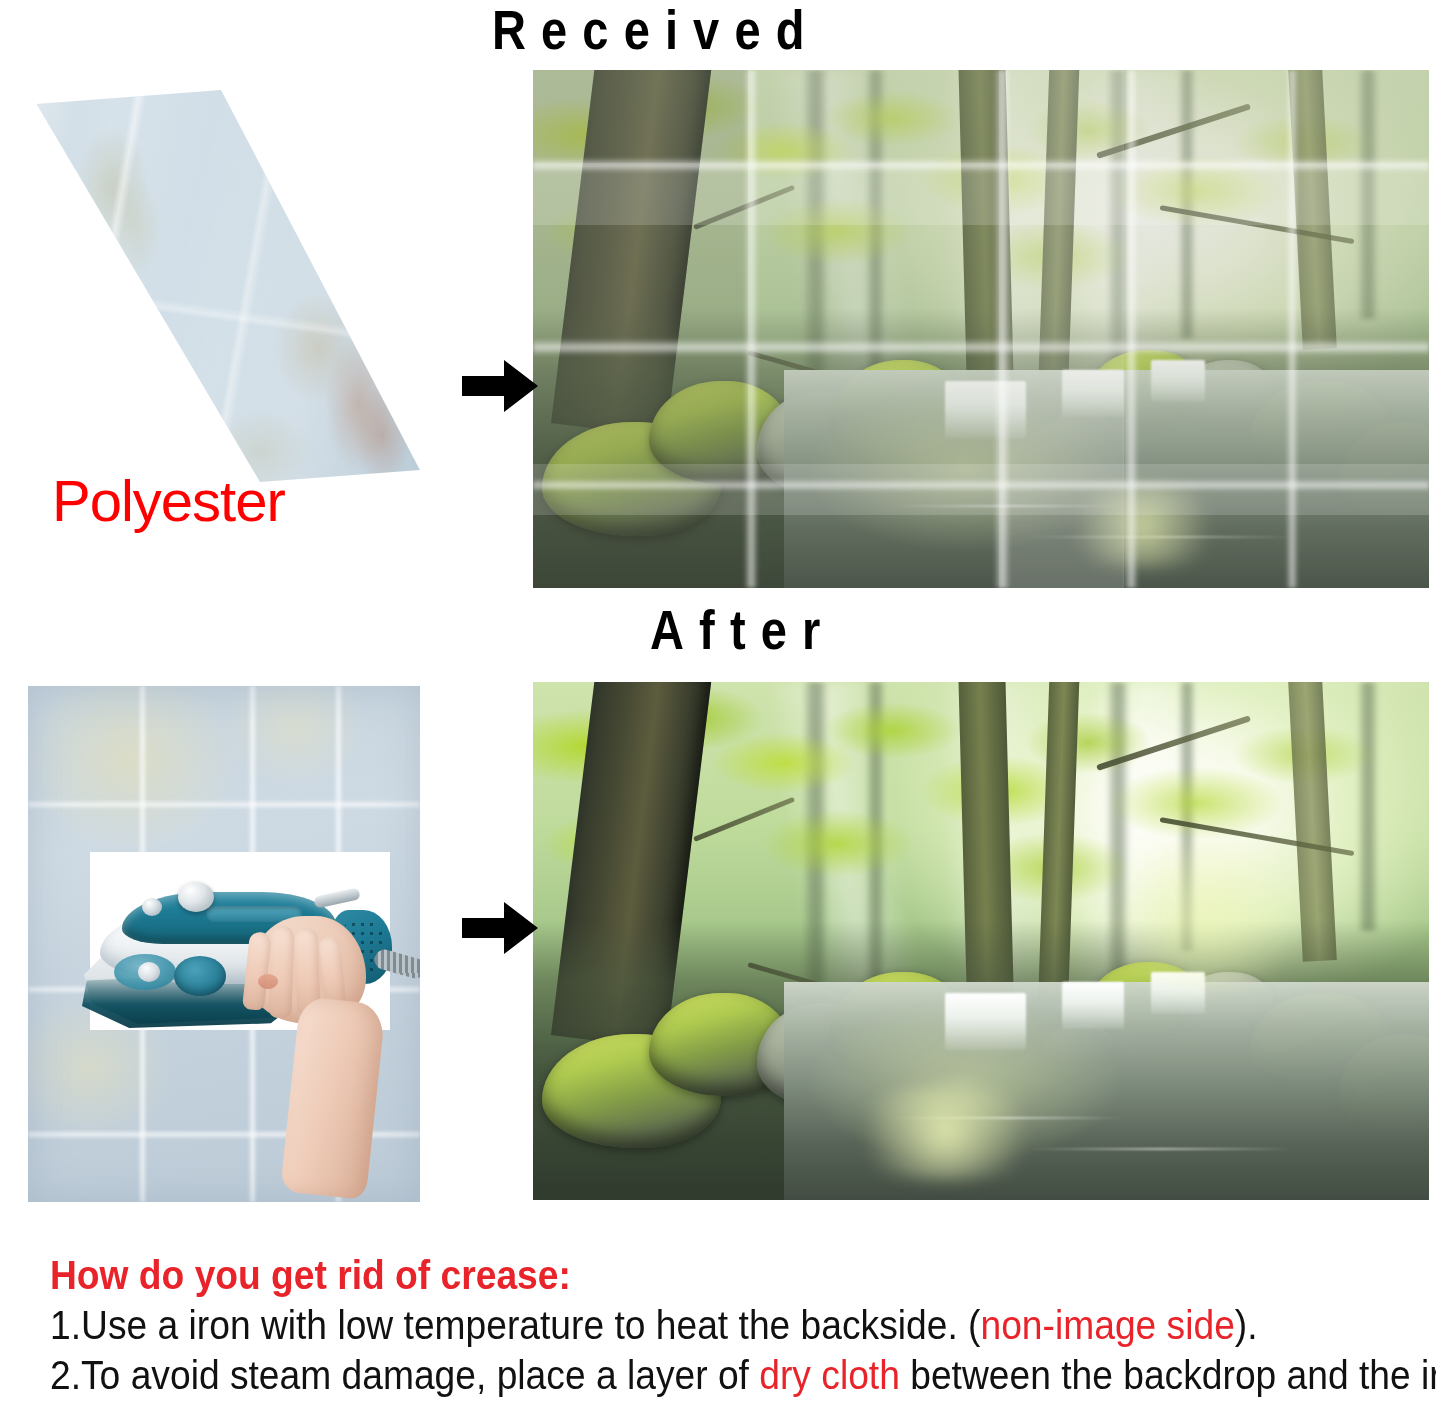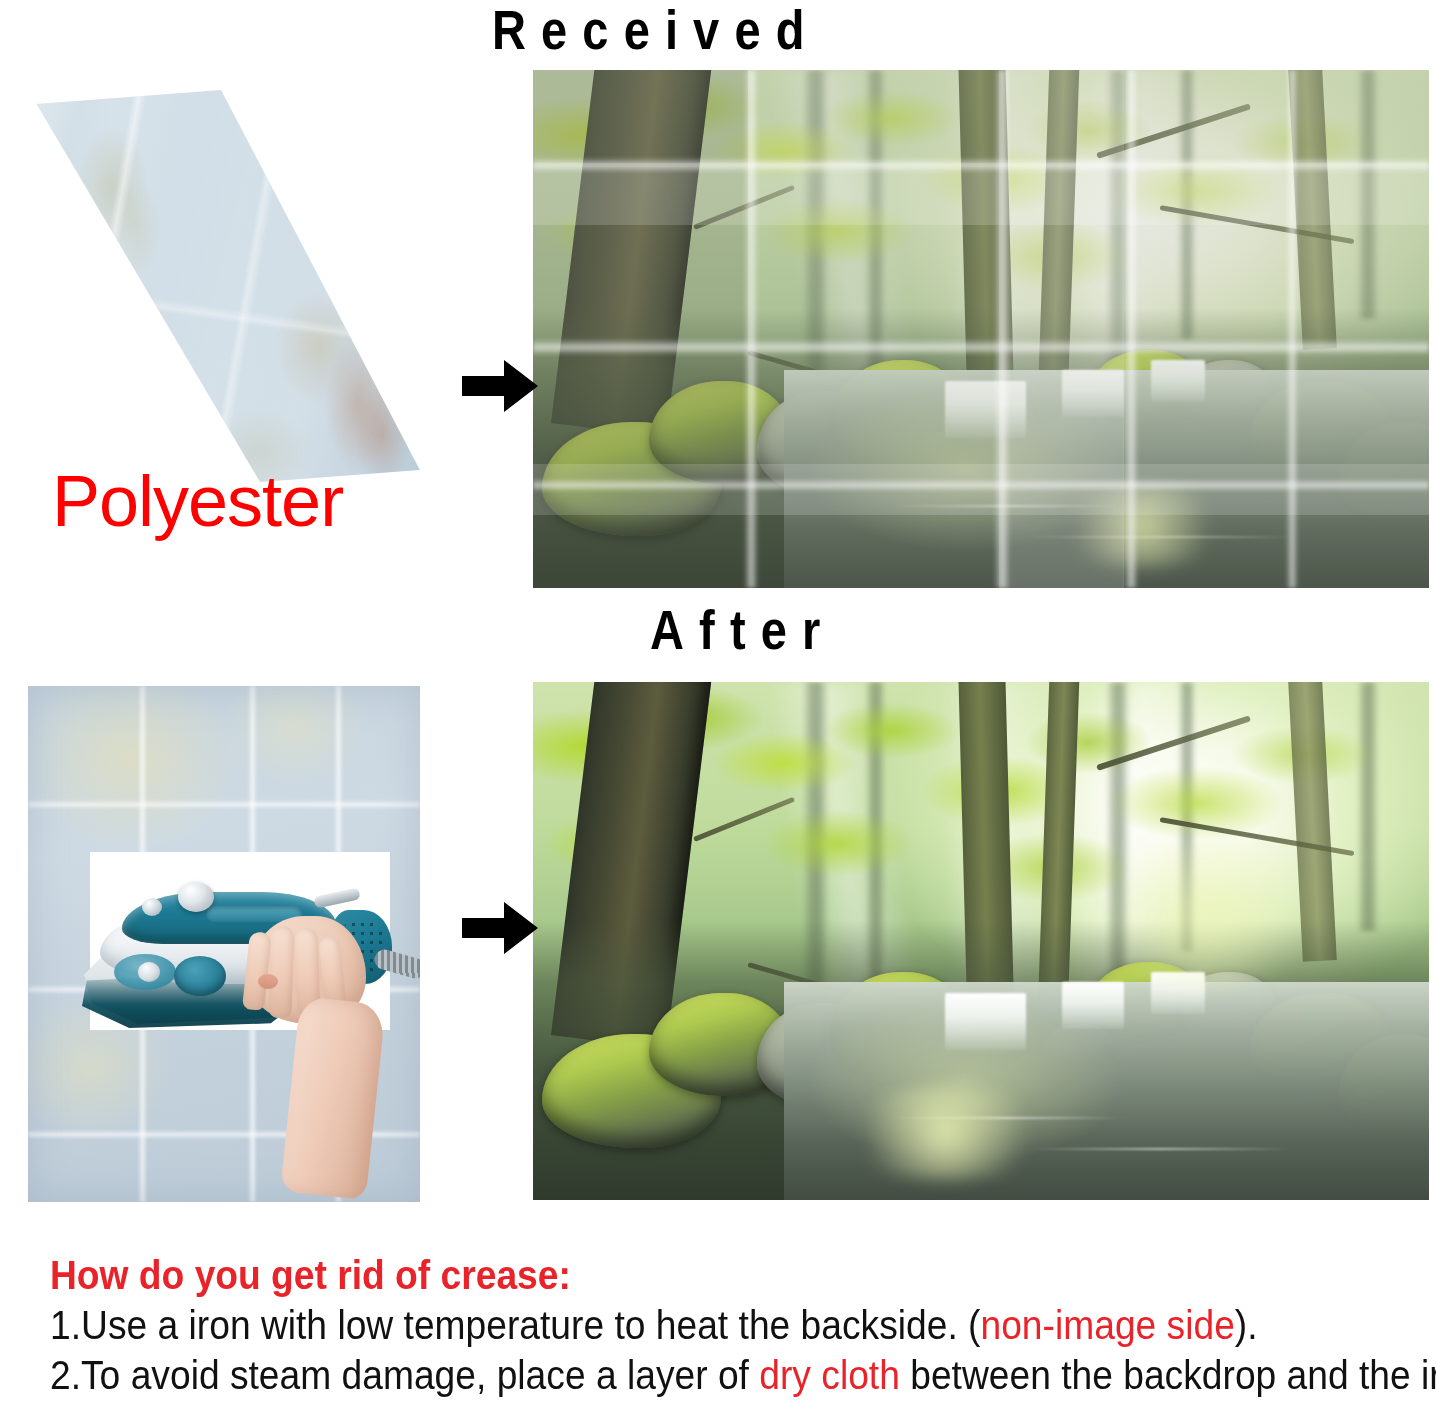--- a/index.html
+++ b/index.html
@@ -25,21 +25,21 @@
     transform-origin:left center;
     white-space:nowrap;
   }
   #title-received { left:492px; top:2px; }
   #title-after    { left:650px; top:602px; }
 
   
   #polyester-label {
     position:absolute;
     left:52px; top:456px;
-    font-size:72px;
+    font-size:58px;
     line-height:90px;
     color:#ff0000;
     font-weight:400;
     letter-spacing:-1px;
     white-space:nowrap;
     z-index:6;
   }
 
   
   .arrow { position:absolute; z-index:5; }

